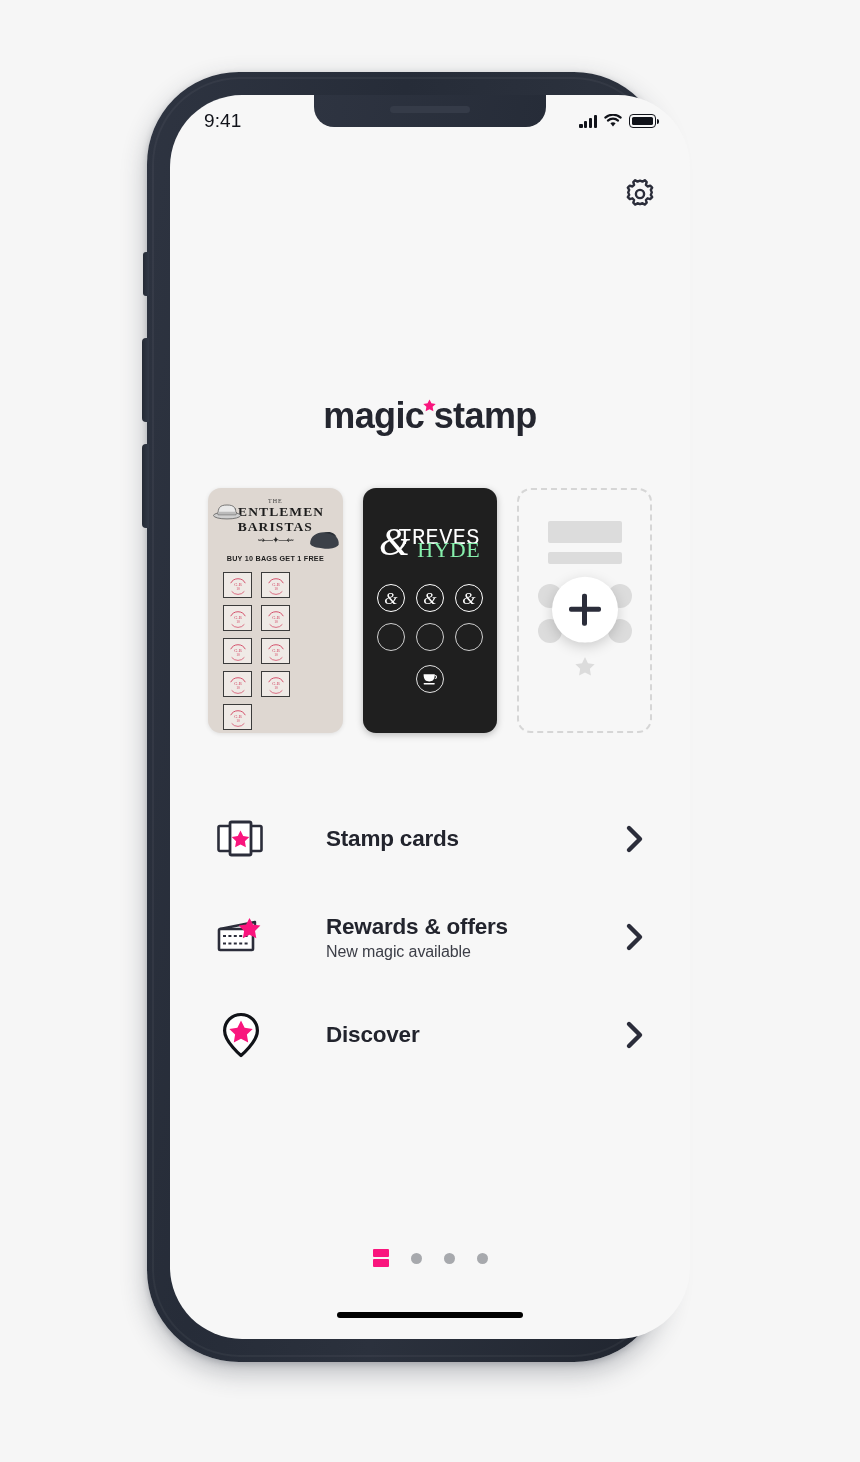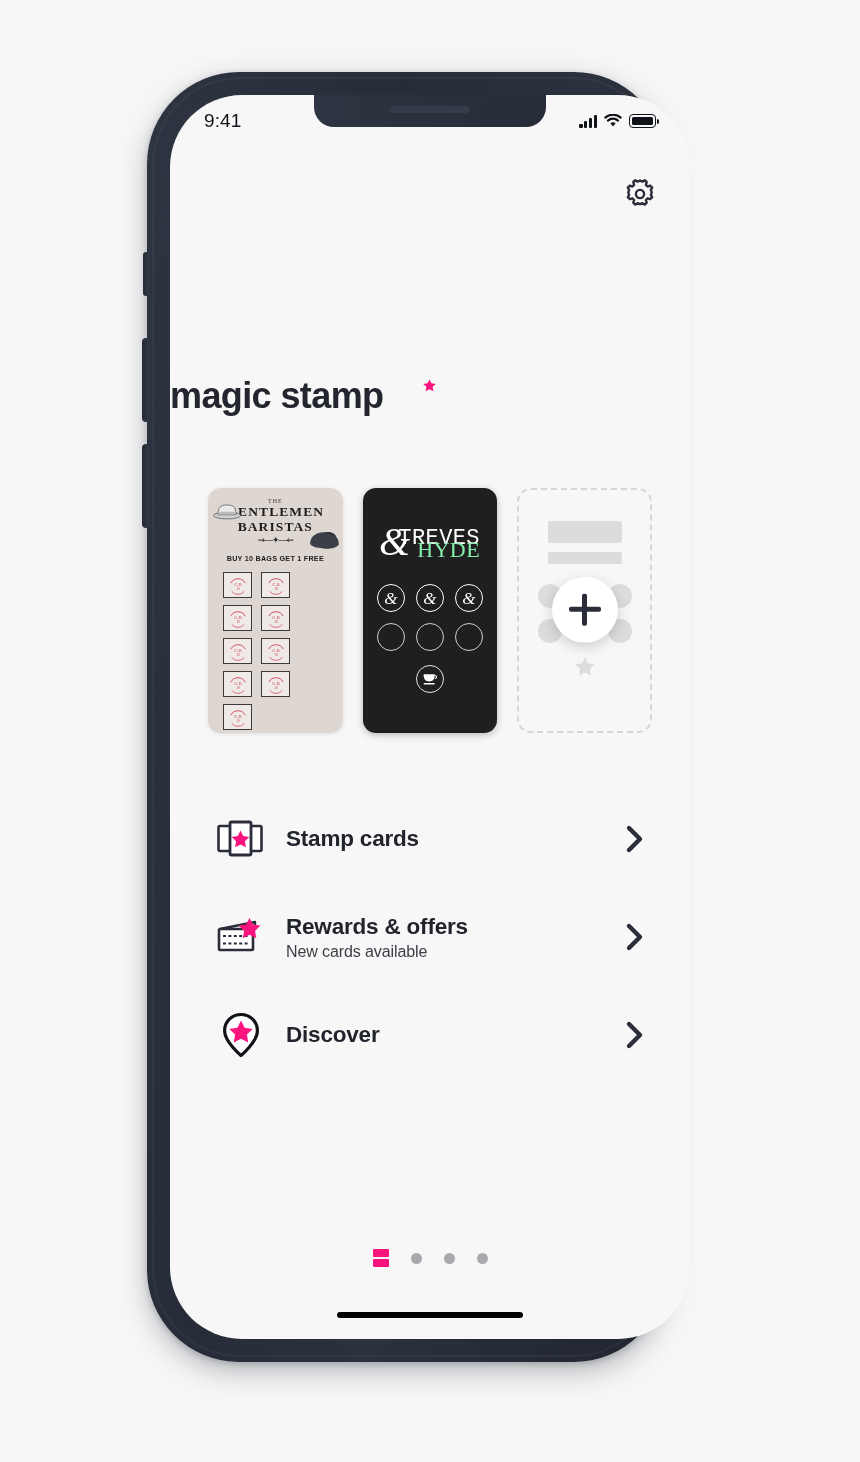--- a/index.html
+++ b/index.html
@@ -69,22 +69,22 @@
   .battery i{display:block;width:100%;height:100%;background:#11131a;border-radius:1.6px;}
 
   
   #settings-btn{
     position:absolute; right: 29px; top: 78px; width: 42px; height: 42px;
     display:flex;align-items:center;justify-content:center; cursor:pointer; z-index:7;
   }
 
   
   #app-title{
-    position:absolute; top: 280px; left:0; width:100%;
-    text-align:left; font-size: 36px; font-weight: 700;
+    position:absolute; top: 300px; left:0; width:100%;
+    text-align:center; font-size: 36px; font-weight: 700;
     color:#24262f; letter-spacing:-0.6px;
   }
   #app-title .dot-star{
     position:absolute; width:13px; height:13px; left: 253px; top: 4px;
   }
 
   
   #cards-row{
     position:absolute; top: 393px; left: 38px;
     width: 444px; height: 245px;
@@ -159,21 +159,21 @@
     display:flex;align-items:center;justify-content:center; cursor:pointer;
   }
   #add-btn .pl-v, #add-btn .pl-h{ position:absolute; background:#2b2d3a; border-radius:2px;}
   #add-btn .pl-v{ width: 4.5px; height: 32px; }
   #add-btn .pl-h{ width: 32px; height: 4.5px; }
 
   
   #menu-list{ position:absolute; top: 695px; left: 0; width:100%; }
   .menu-row{
     display:flex; align-items:center; height: 98px;
-    padding: 0 44px 0 44px; cursor:pointer; position:relative;
+    padding: 0 44px 0 44px; cursor:pointer; position:relative;gap:40px;
   }
   .menu-icon{ width: 54px; height: 48px; flex:0 0 54px; display:flex;align-items:center;justify-content:center; margin-right:18px;}
   .menu-text{ flex:1 1 auto; }
   .menu-title{ font-size: 22.5px; font-weight:700; color:#22242d; letter-spacing:-.2px; line-height: 26px; }
   .menu-sub{ font-size: 16px; color:#3c3e47; letter-spacing:-.1px; margin-top: 3px; }
   .menu-chev{ width: 22px; height: 30px; display:flex;align-items:center;justify-content:center; }
 
   
   #pager{
     position:absolute; bottom: 72px; left:0; width:100%;
@@ -420,21 +420,21 @@
           <svg width="52" height="44" viewBox="0 0 52 44">
             <path d="M5 14 L40 7 L40 13 L5 20 Z" fill="#fff" stroke="#2b2d3a" stroke-width="2.4" stroke-linejoin="round"></path>
             <rect x="4" y="14" width="34" height="21" rx="1.2" fill="#fff" stroke="#2b2d3a" stroke-width="2.6"></rect>
             <path d="M8 21 H34" stroke="#2b2d3a" stroke-width="1.8" stroke-dasharray="3 2.4"></path>
             <path d="M8 28.5 H34" stroke="#2b2d3a" stroke-width="1.8" stroke-dasharray="3 2.4"></path>
             <path d="M34.5 3 L38 9.6 L45.4 10.6 L40 15.9 L41.3 23.2 L34.5 19.8 L27.8 23.2 L29.1 15.9 L23.7 10.6 L31.1 9.6 Z" fill="#f9157d"></path>
           </svg>
         </div>
         <div class="menu-text">
           <div class="menu-title">Rewards &amp; offers</div>
-          <div class="menu-sub">New cards available</div>
+          <div class="menu-sub">New magic available</div>
         </div>
         <div class="menu-chev">
           <svg width="20" height="30" viewBox="0 0 20 30">
             <path d="M4 4 L15 15 L4 26" fill="none" stroke="#2b2d3a" stroke-width="4.4" stroke-linecap="round" stroke-linejoin="round"></path>
           </svg>
         </div>
       </div>
 
       <div class="menu-row">
         <div class="menu-icon">

